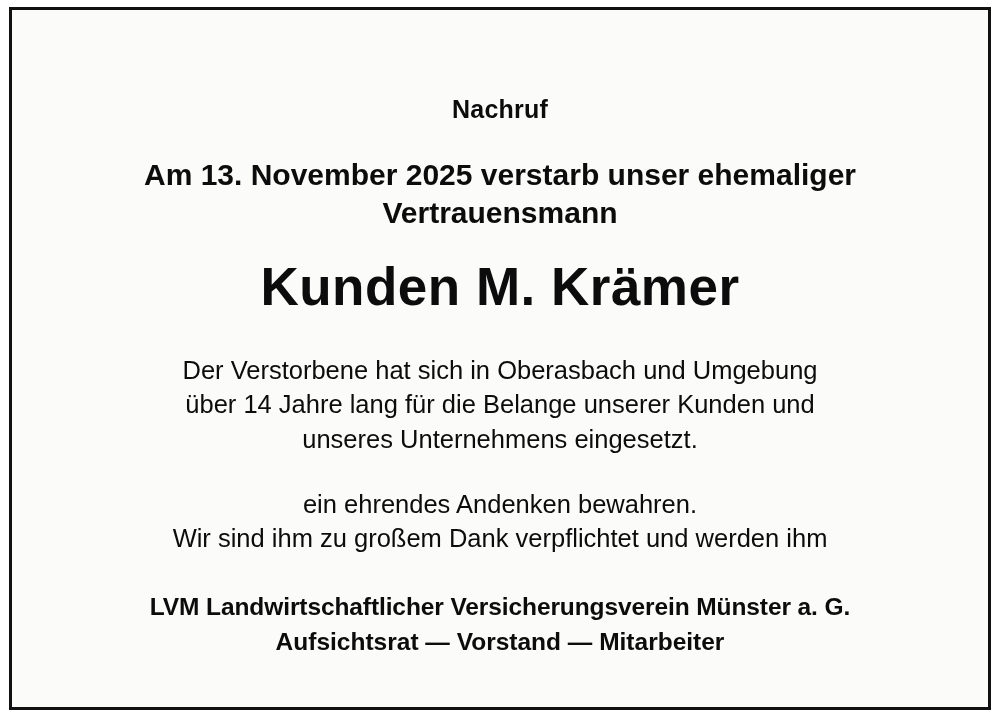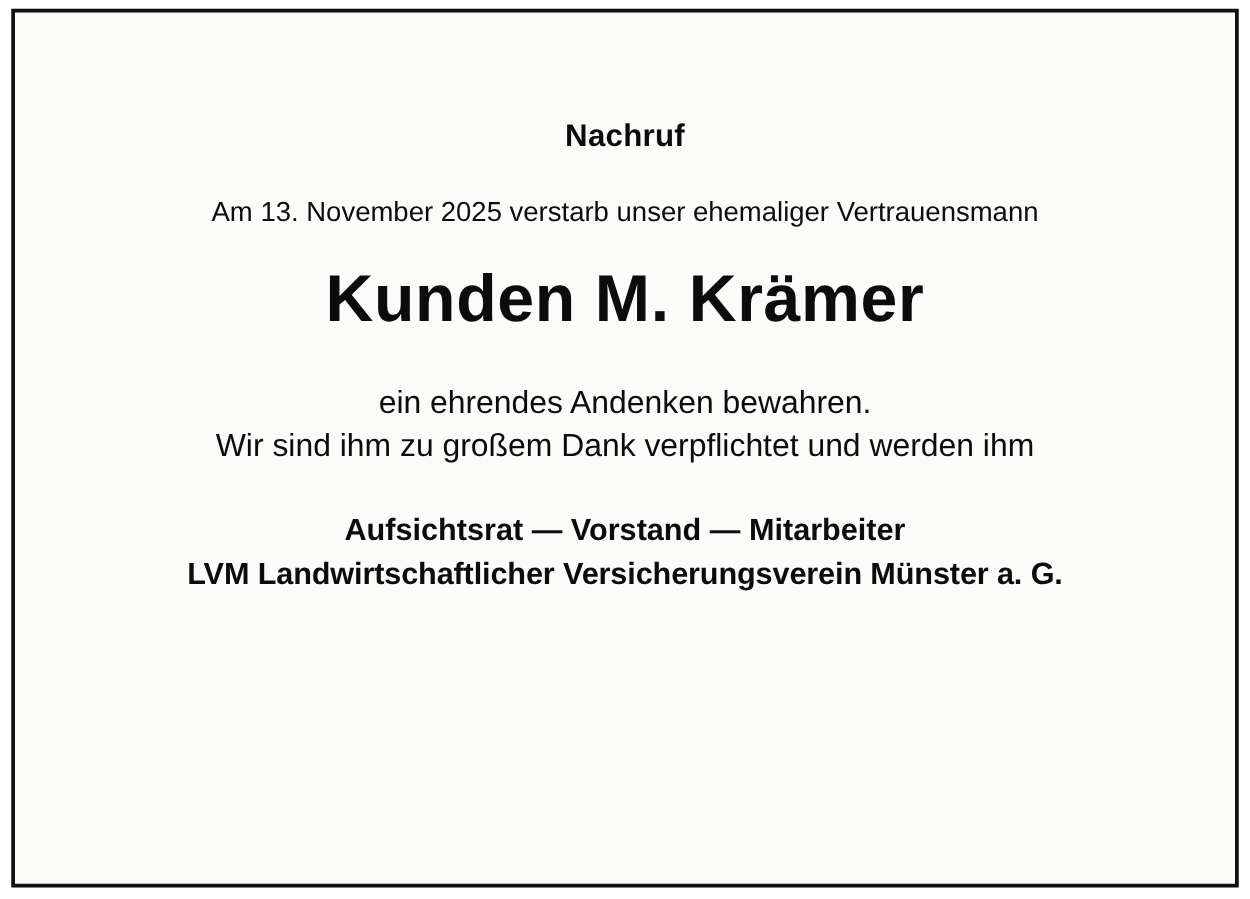--- a/index.html
+++ b/index.html
@@ -40,22 +40,22 @@
     color: #0c0c0c;
   }
   .heading {
     font-size: 25px;
     font-weight: bold;
     letter-spacing: 0.2px;
     line-height: 1.2;
     margin: 0 0 32px 0;
   }
   .intro {
-    font-size: 22px;
-    font-weight: normal;
+    font-size: 30px;
+    font-weight: bold;
     line-height: 1.25;
     margin: 0 0 24px 0;
   }
   .name {
     font-size: 53px;
     font-weight: bold;
     line-height: 1.2;
     letter-spacing: 0.5px;
     margin: 22px 0 34px 0;
   }
@@ -87,26 +87,31 @@
 <div class="page">
   <div class="notice-frame">
     <div class="notice-inner">
 
       <div class="heading">Nachruf</div>
 
       <div class="intro">Am 13. November 2025 verstarb unser ehemaliger Vertrauensmann</div>
 
       <div class="name">Kunden M. Krämer</div>
 
+      <div class="body-text">
+        <span class="sig-line">Der Verstorbene hat sich in Oberasbach und Umgebung</span>
+        <span class="sig-line">über 14 Jahre lang für die Belange unserer Kunden und</span>
+        <span class="sig-line">unseres Unternehmens eingesetzt.</span>
+      </div>
 
       <div class="body-text">
         <span class="sig-line">ein ehrendes Andenken bewahren.</span>
         <span class="sig-line">Wir sind ihm zu großem Dank verpflichtet und werden ihm</span>
       </div>
 
       <div class="signature">
+        <span class="sig-line org">LVM Landwirtschaftlicher Versicherungsverein Münster a. G.</span>
         <span class="sig-line">Aufsichtsrat — Vorstand — Mitarbeiter</span>
-        <span class="sig-line org">LVM Landwirtschaftlicher Versicherungsverein Münster a. G.</span>
       </div>
 
     </div>
   </div>
 </div>
 
 </body></html>

